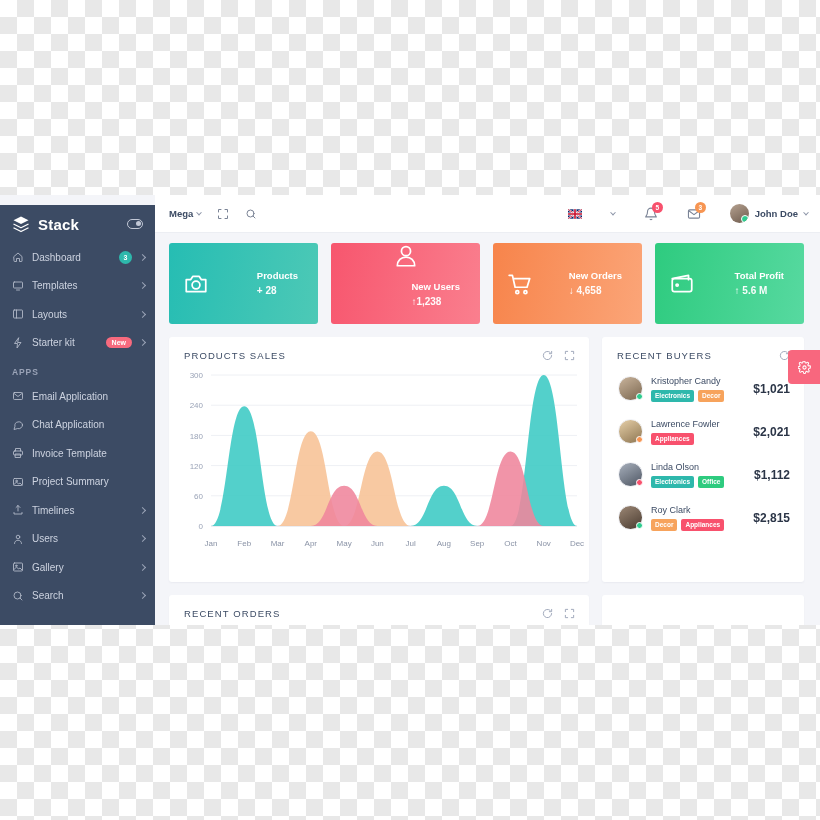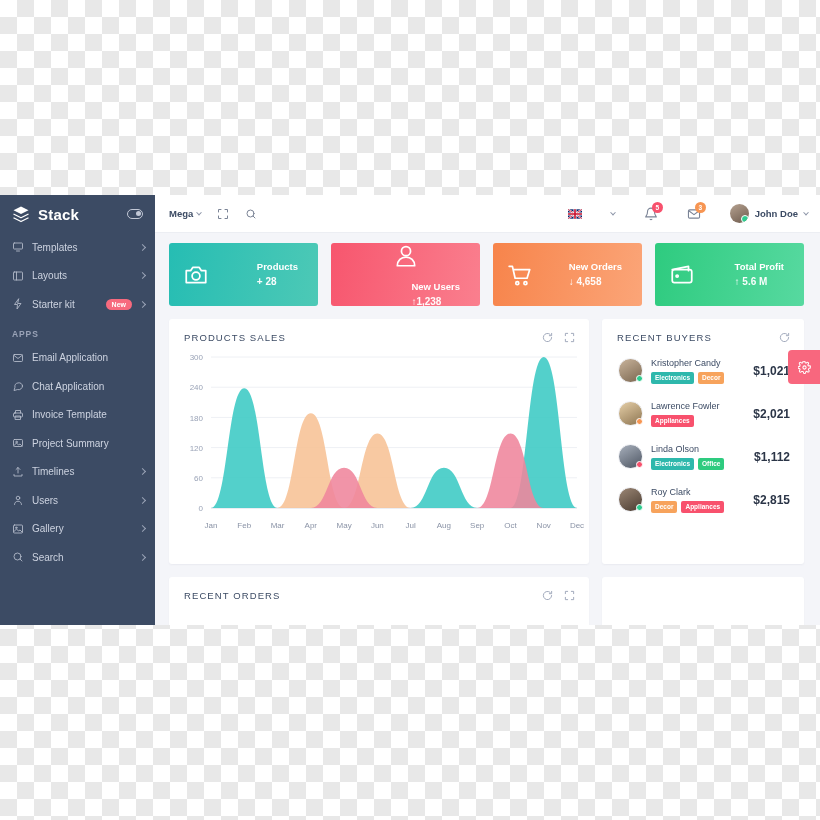--- a/index.html
+++ b/index.html
@@ -22,21 +22,21 @@
   #app {
     position: absolute;
     left: 0; top: 195px;
     width: 820px; height: 430px;
     overflow: hidden;
     background: #f4f5f9;
   }
 
   
   .sidebar {
-    position: absolute; left: 0; top: 0;
+    position: absolute; left: 0; top: 10px;
     width: 155px; height: 430px;
     background: #3c4b64;
     color: #dfe3ec;
     overflow: hidden;
   }
   .brand {
     display: flex; align-items: center;
     height: 38px; padding: 0 12px;
     gap: 8px;
   }
@@ -127,21 +127,21 @@
 
   
   .main {
     position: absolute; left: 155px; top: 38px;
     width: 665px; height: 392px;
     padding: 10px 16px 0 14px;
     overflow: hidden;
   }
   .stats { display: flex; gap: 13px; }
   .stat {
-    flex: 1; height: 63px; border-radius: 3px;
+    flex: 1; height: 81px; border-radius: 3px;
     display: flex; align-items: center; padding: 0 14px;
     color: #fff; gap: 10px;
   }
   .stat .sicon { width: 26px; height: 26px; flex: none; }
   .stat .stext { margin-left: auto; text-align: left; padding-right: 6px; }
   .stat .stitle { font-size: 9.5px; font-weight: bold; line-height: 15px; }
   .stat .sval { font-size: 10px; font-weight: bold; line-height: 16px; opacity: .96; }
 
   .row2 { display: flex; gap: 13px; margin-top: 13px; }
   .card {
@@ -212,20 +212,28 @@
       <svg class="brand-logo" viewBox="0 0 24 24" fill="none" stroke="#ffffff" stroke-width="1.8" stroke-linejoin="round">
         <path d="M12 2 2 7l10 5 10-5-10-5z" fill="#ffffff" stroke="none"></path>
         <path d="M2 12l10 5 10-5" stroke="#ffffff"></path>
         <path d="M2 17l10 5 10-5" stroke="#ffffff"></path>
       </svg>
       <span class="brand-name">Stack</span>
       <span class="brand-toggle"></span>
     </div>
 
     <div id="nav-main">
+        <div class="nav-item">
+          <svg class="ico" viewBox="0 0 24 24" fill="none" stroke="#cdd3e0" stroke-width="1.7" stroke-linecap="round" stroke-linejoin="round">
+            <path d="M4 11l8-7 8 7v9a1 1 0 01-1 1h-4v-6H9v6H5a1 1 0 01-1-1z"></path>
+          </svg>
+          <span class="lbl">Dashboard</span>
+          <span class="badge-round">3</span>
+          <i class="chev"></i>
+        </div>
         <div class="nav-item">
           <svg class="ico" viewBox="0 0 24 24" fill="none" stroke="#cdd3e0" stroke-width="1.7" stroke-linecap="round" stroke-linejoin="round">
             <rect x="3" y="4" width="18" height="12" rx="1.5"></rect>
             <path d="M9 20h6"></path>
           </svg>
           <span class="lbl">Templates</span>
           <i class="chev"></i>
         </div>
         <div class="nav-item">
           <svg class="ico" viewBox="0 0 24 24" fill="none" stroke="#cdd3e0" stroke-width="1.7" stroke-linecap="round" stroke-linejoin="round">

